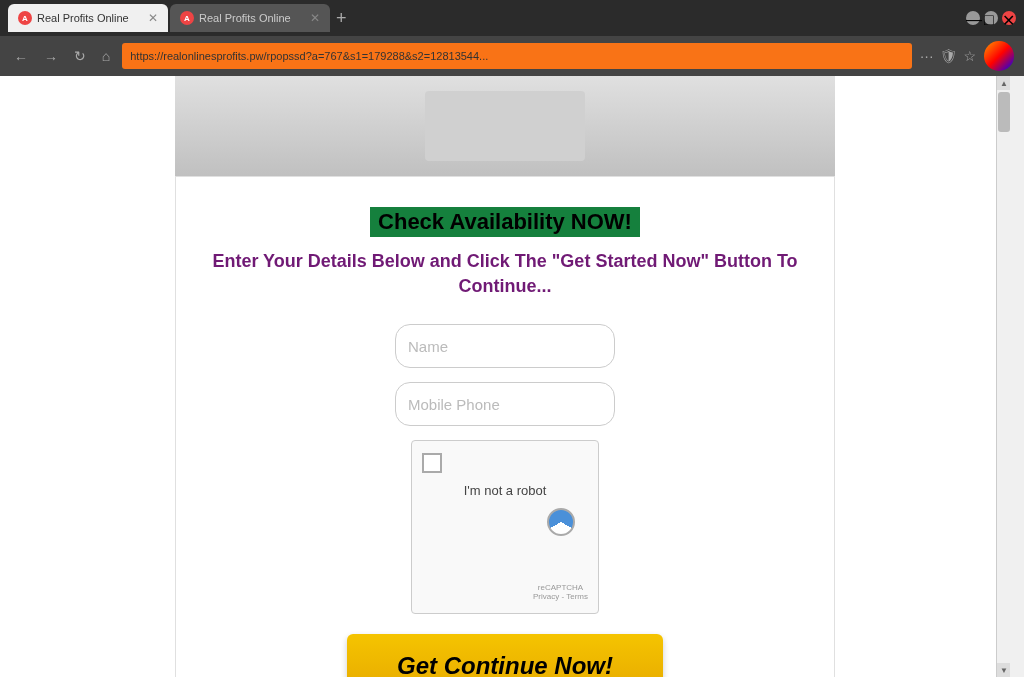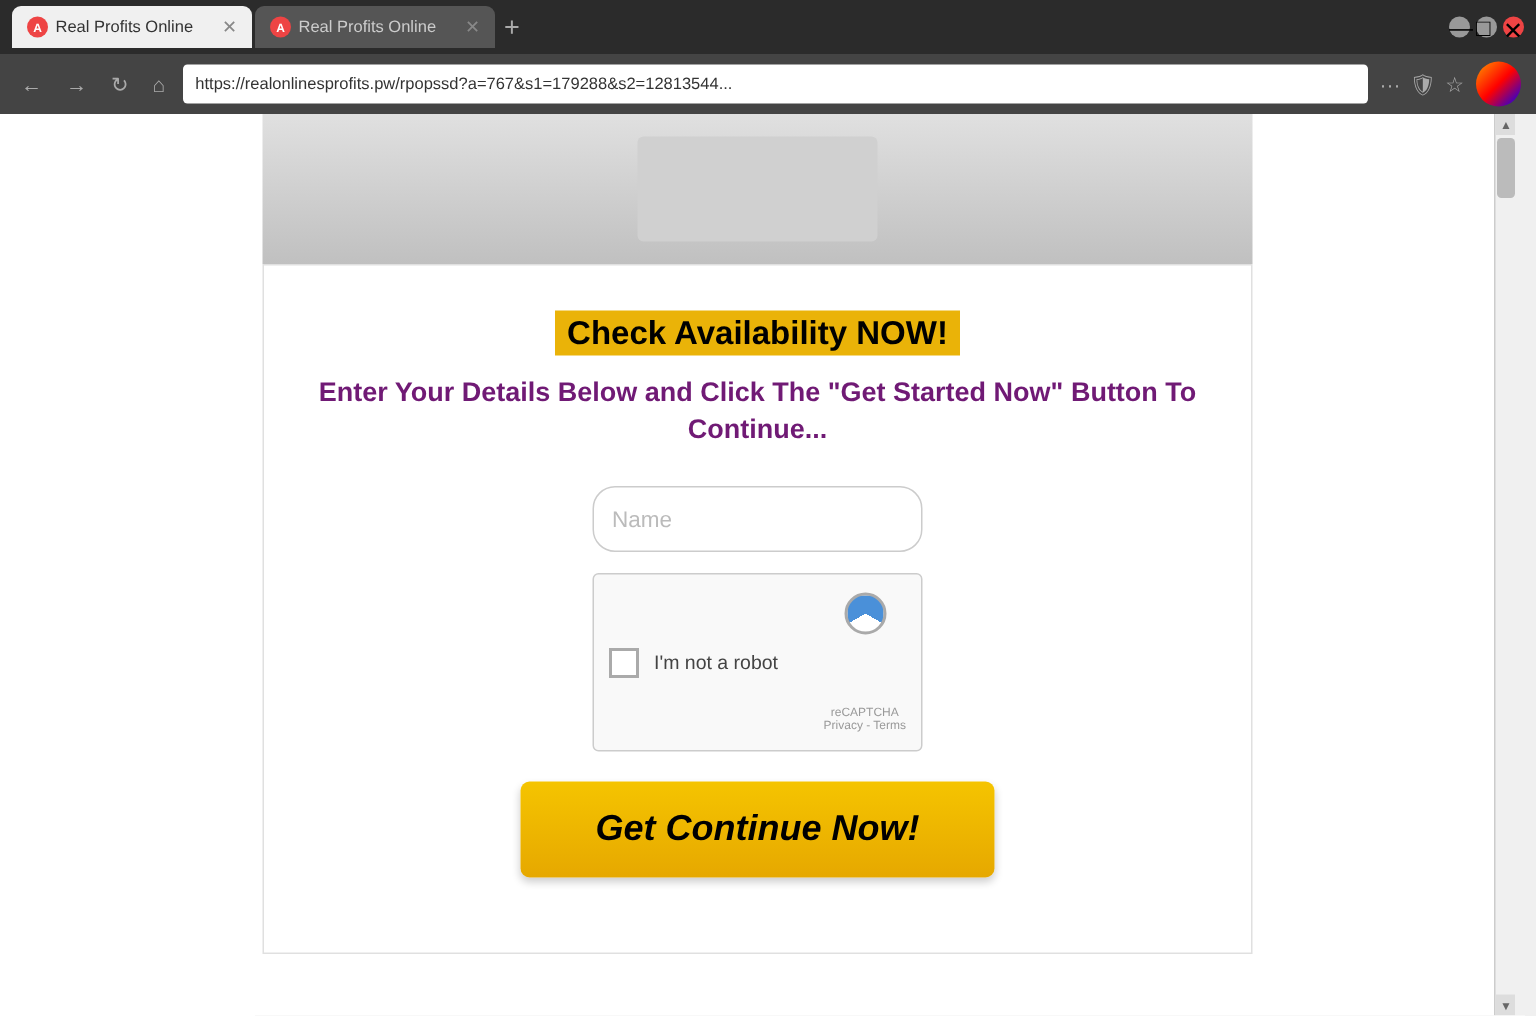--- a/index.html
+++ b/index.html
@@ -85,21 +85,21 @@
       gap: 8px;
     }
     .nav-btn {
       color: #aaa;
       font-size: 14px;
       cursor: pointer;
       padding: 2px 4px;
     }
     .address-input {
       flex: 1;
-      background: #ffffff;
+      background: #f97316;
       border: none;
       border-radius: 3px;
       height: 26px;
       padding: 0 8px;
       font-size: 11px;
       color: #333;
     }
     .toolbar-icons {
       display: flex;
       gap: 6px;
@@ -175,21 +175,21 @@
     .form-section {
       background: #fff;
       padding: 30px 20px 30px;
       text-align: center;
       border: 1px solid #e0e0e0;
       margin: 0 auto;
       max-width: 660px;
     }
 
     .headline-highlighted {
-      background: #eab308;
+      background: #15803d;
       font-size: 22px;
       font-weight: bold;
       color: #000;
       display: inline-block;
       padding: 2px 8px;
       margin-bottom: 12px;
     }
 
     .subheadline {
       font-size: 18px;
@@ -207,29 +207,29 @@
       padding: 0 12px;
       font-size: 15px;
       color: #999;
       display: block;
       margin: 0 auto 14px;
       outline: none;
     }
     .form-field::placeholder { color: #bbb; }
 
     .recaptcha-box {
-      width: 220px;
+      width: 188px;
       background: #f9f9f9;
       border: 1px solid #ccc;
       border-radius: 4px;
       padding: 12px 10px;
       margin: 0 auto 20px;
       display: flex;
-      align-items: center;
       gap: 10px;
+      flex-direction: column;
     }
     .recaptcha-checkbox {
       width: 20px;
       height: 20px;
       border: 2px solid #aaa;
       background: #fff;
       flex-shrink: 0;
     }
     .recaptcha-text {
       font-size: 13px;
@@ -317,20 +317,21 @@
 
     <div class="top-image-area">
       <div class="image-placeholder"></div>
     </div>
 
     <div class="form-section">
       <div class="headline-highlighted">Check Availability NOW!</div>
       <div class="subheadline">Enter Your Details Below and Click The "Get Started Now" Button To Continue...</div>
 
       <input class="form-field" type="text" placeholder="Name" style="">
+      <input class="form-field" type="tel" placeholder="Mobile Phone" style="">
 
       
       <div class="recaptcha-box">
         <div class="recaptcha-checkbox"></div>
         <span class="recaptcha-text">I'm not a robot</span>
         <div class="recaptcha-logo">
           <div class="recaptcha-circle"></div>
           <div class="recaptcha-subtext">reCAPTCHA<br>Privacy - Terms</div>
         </div>
       </div>

